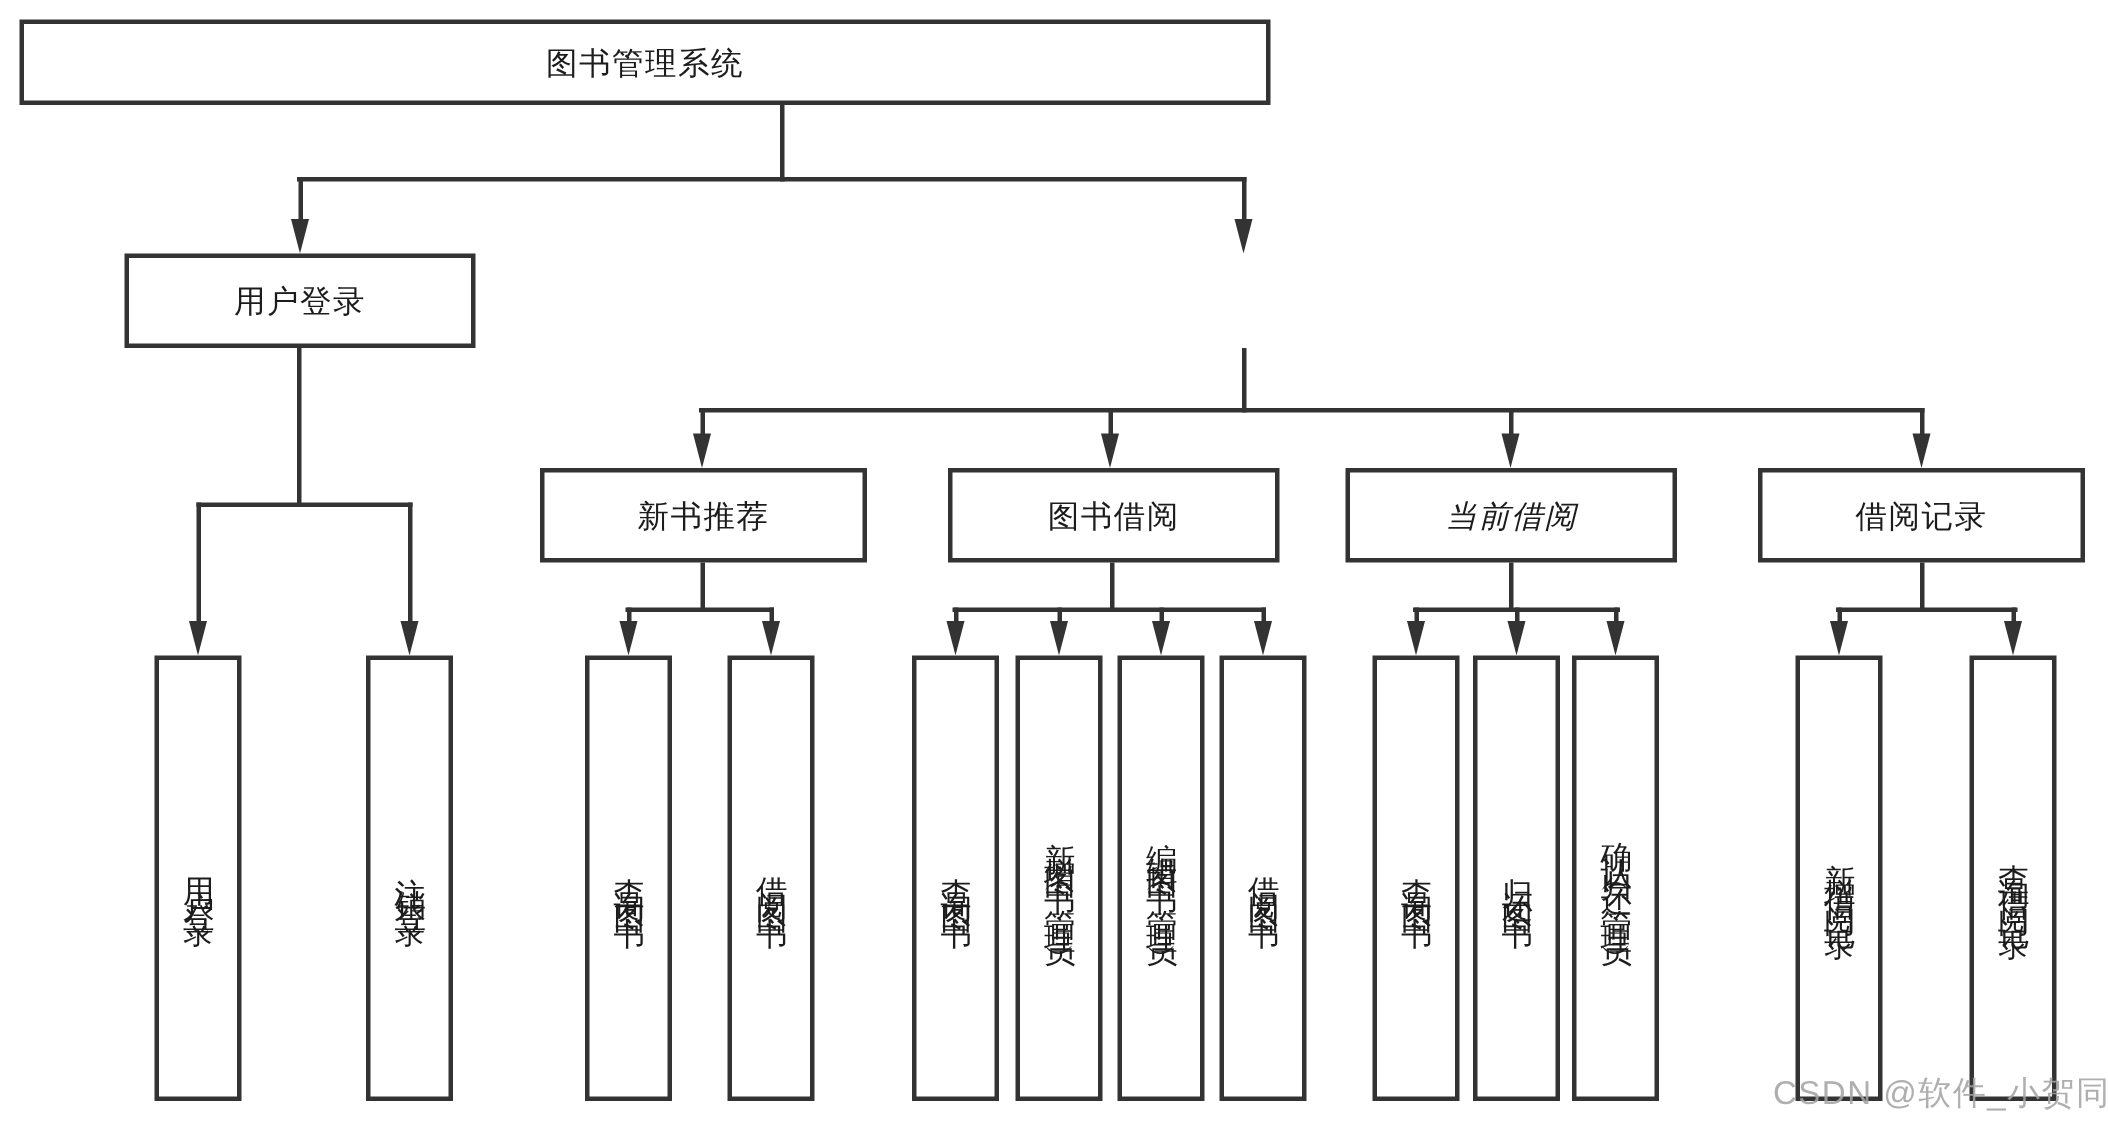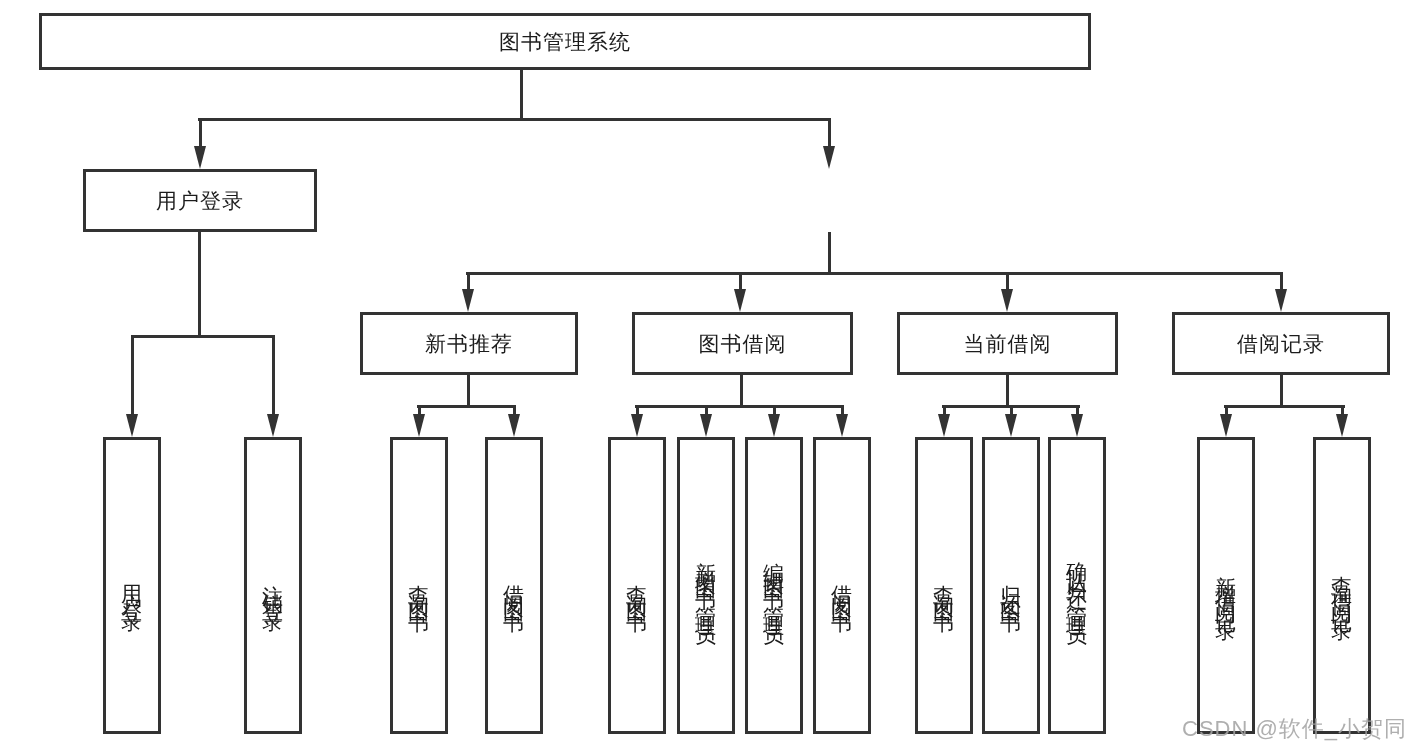--- a/index.html
+++ b/index.html
@@ -56,21 +56,21 @@
     color: rgba(164, 164, 164, 0.88);
     white-space: nowrap;
     z-index: 5;
   }
 </style>
 </head>
 <body>
 
 <div class="stage">
 
-  <div class="box" style="left:39px; top:13px; width:1052px; height:57px;text-align:center;">
+  <div class="box" style="left:13px; top:13px; width:834px; height:57px;text-align:center;">
     <span>图书管理系统</span>
   </div>
 
   <div class="line" style="left:520px; top:70px; width:3px; height:51px;"></div>
   <div class="line" style="left:198px; top:118px; width:633px; height:3px;"></div>
   <div class="line" style="left:199px; top:118px; width:3px; height:32px;"></div>
   <div class="line" style="left:828px; top:118px; width:3px; height:32px;"></div>
   <div class="arrow" style="left:194px; top:146px;"></div>
   <div class="arrow" style="left:823px; top:146px;"></div>
 
@@ -95,21 +95,21 @@
   <div class="arrow" style="left:734px; top:289px;"></div>
   <div class="arrow" style="left:1001px; top:289px;"></div>
   <div class="arrow" style="left:1275px; top:289px;"></div>
 
   <div class="box" style="left:360px; top:312px; width:218px; height:63px;">
     <span>新书推荐</span>
   </div>
   <div class="box" style="left:632px; top:312px; width:221px; height:63px;">
     <span>图书借阅</span>
   </div>
-  <div class="box" style="left:897px; top:312px; width:221px; height:63px;">
+  <div class="box" style="left:897px; top:312px; width:221px; height:63px;font-style:italic;">
     <span>当前借阅</span>
   </div>
   <div class="box" style="left:1172px; top:312px; width:218px; height:63px;">
     <span>借阅记录</span>
   </div>
 
   <div class="line" style="left:467px; top:375px; width:3px; height:33px;"></div>
   <div class="line" style="left:417px; top:405px; width:99px; height:3px;"></div>
   <div class="line" style="left:418px; top:405px; width:3px; height:12px;"></div>
   <div class="line" style="left:513px; top:405px; width:3px; height:12px;"></div>

